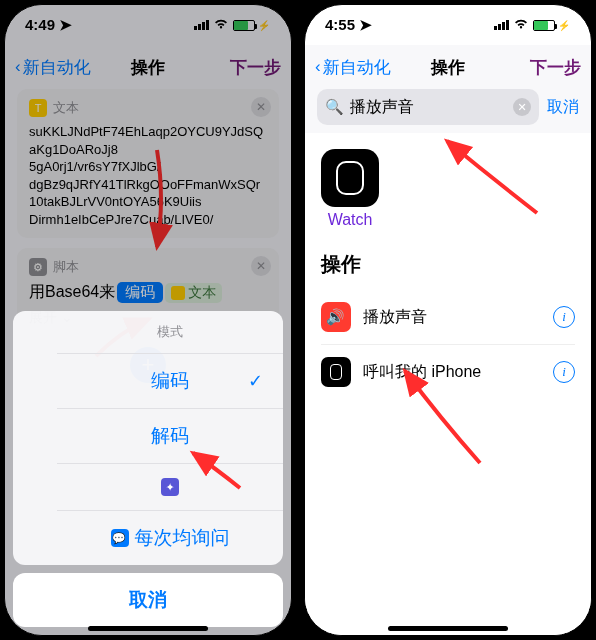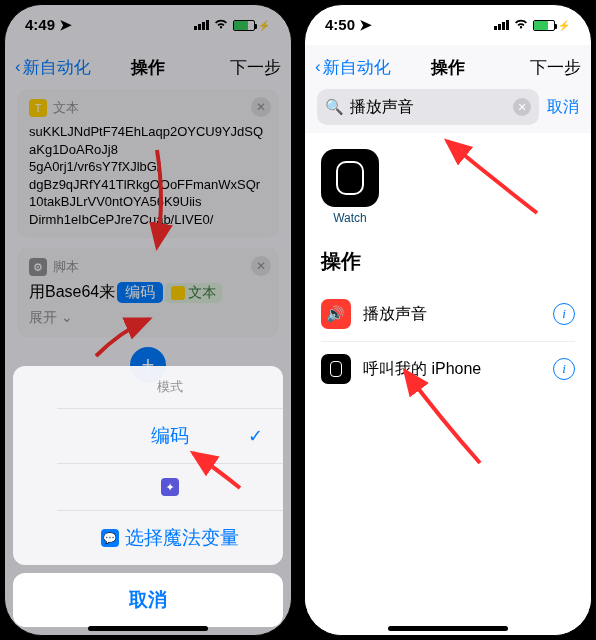--- a/index.html
+++ b/index.html
@@ -15,21 +15,21 @@
   .sig span:nth-child(1){height:4px}.sig span:nth-child(2){height:6px}.sig span:nth-child(3){height:8px}.sig span:nth-child(4){height:10px}
   .wifi { font-size:14px; }
   .batt { width:22px; height:11px; border:1px solid #000; border-radius:2px; position:relative; }
   .batt::after{ content:""; position:absolute; right:-3px; top:3px; width:2px; height:5px; background:#000; border-radius:0 1px 1px 0;}
   .batt i{ display:block; height:100%; width:70%; background:#34c759; border-radius:1px;}
 
   
   .navhdr { height: 44px; display:flex; align-items:center; justify-content:space-between; padding:0 10px; font-size:17px; }
   .navhdr .back { color:#007aff; display:flex; align-items:center; gap:2px; font-size:17px;}
   .navhdr .title { font-weight:600; position:absolute; left:0; right:0; text-align:center; pointer-events:none;}
-  .navhdr .next { color:#000000; }
+  .navhdr .next { color:#701a75;font-weight:bold; }
 
   .scroll { position:relative; padding: 0 12px; }
 
   
   .card { background:#ececef; border-radius:10px; padding:10px 12px; margin-bottom:10px; position:relative; }
   .card-hdr { display:flex; align-items:center; gap:6px; font-size:13px; color:#8e8e93; margin-bottom:6px;}
   .badge { width:18px; height:18px; border-radius:4px; background:#ffcc00; display:flex; align-items:center; justify-content:center; color:#fff; font-size:11px; }
   .badge.gray{ background:#8e8e93;}
   .close-dot { position:absolute; right:8px; top:8px; width:20px; height:20px; border-radius:50%; background:#d8d8dd; color:#8e8e93; display:flex; align-items:center; justify-content:center; font-size:12px;}
   .monotext { font-size:13px; color:#000; line-height:1.35; word-break:break-all; }
@@ -58,21 +58,21 @@
   .searchrow { display:flex; align-items:center; gap:8px; padding:0 12px 8px; }
   .searchbox { flex:1; background:#e4e4e9; border-radius:10px; height:36px; display:flex; align-items:center; padding:0 8px; gap:6px; color:#000; font-size:16px;}
   .searchbox .mag{ color:#8e8e93; font-size:15px;}
   .searchbox .clear{ margin-left:auto; width:18px; height:18px; border-radius:50%; background:#c7c7cc; color:#fff; display:flex; align-items:center; justify-content:center; font-size:11px;}
   .cancelbtn { color:#007aff; font-size:16px; }
 
   .content2 { background:#fff; position:absolute; top:132px; bottom:0; left:0; right:0; padding: 12px 16px; }
   .sect-title { font-size:20px; font-weight:700; margin:4px 0 12px; }
   .appicon { width:58px; height:58px; border-radius:14px; background:#000; display:flex; align-items:center; justify-content:center; margin-bottom:4px;}
   .appicon-inner{ width:28px; height:34px; border:2px solid #fff; border-radius:10px;}
-  .applabel { font-size:12px; color:#0c4a6e; text-align:center; width:58px;}
+  .applabel { font-size:16px; color:#6d28d9; text-align:center; width:58px;}
   .row { display:flex; align-items:center; gap:12px; padding:12px 0; border-bottom:1px solid #eee;}
   .row:last-child{border-bottom:none;}
   .row-icon { width:30px; height:30px; border-radius:7px; display:flex; align-items:center; justify-content:center; color:#fff; font-size:15px;}
   .ri-red{ background:#ff3b30;}
   .ri-blk{ background:#000;}
   .row-label{ font-size:16px; flex:1;}
   .info { color:#007aff; width:22px; height:22px; border:1.5px solid #007aff; border-radius:50%; display:flex; align-items:center; justify-content:center; font-size:13px; font-style:italic; font-family: Georgia, serif;}
 
   .home-ind { position:absolute; bottom:4px; left:50%; transform:translateX(-50%); width:120px; height:5px; border-radius:3px; background:#000;}
 
@@ -172,26 +172,27 @@
     </div>
 
     <div class="dim"></div>
     <div class="sheet">
       <div class="sheet-group">
         <div class="sheet-title">模式</div>
         <div class="sheet-item">
             <span>编码</span>
             <span class="check">✓</span>
           </div>
+        <div class="sheet-item">解码</div>
         <div class="sheet-item">
             <span class="mini-icon mi-wand">✦</span>
           </div>
         <div class="sheet-item">
             <span class="mini-icon mi-ask">💬</span>
-            <span>选择魔法变量</span>
+            <span>每次均询问</span>
           </div>
       </div>
       <div class="sheet-cancel">取消</div>
     </div>
 
     <div class="arrow" style="left:180px; top:438px;">
       <svg width="70" height="50">
           <defs>
             <marker id="ah3" markerWidth="8" markerHeight="8" refX="6" refY="3" orient="auto">
               <path d="M0,0 L7,3 L0,6 Z" fill="#ff2d2d"></path>
@@ -199,21 +200,21 @@
           </defs>
           <path d="M55,45 Q30,25 8,10" stroke="#ff2d2d" stroke-width="4" fill="none" marker-end="url(#ah3)"></path>
         </svg>
     </div>
 
     <div class="home-ind"></div>
   </div>
 
   <div class="phone" style="background:#fff">
     <div class="statusbar">
-      <div><span>4:50</span> <span>➤</span></div>
+      <div><span>4:55</span> <span>➤</span></div>
       <div class="right">
         <span class="sig">
             <span></span>
             <span></span>
             <span></span>
             <span></span>
           </span>
         <span class="wifi">
           <svg width="16" height="12" viewBox="0 0 16 12">
               <path d="M8 10.5a1.2 1.2 0 100-2.4 1.2 1.2 0 000 2.4zM4.5 6.8a5 5 0 017 0l-1.2 1.2a3.3 3.3 0 00-4.6 0L4.5 6.8zM2 4.3a8.5 8.5 0 0112 0l-1.2 1.2a6.8 6.8 0 00-9.6 0L2 4.3z" fill="#000"></path>

